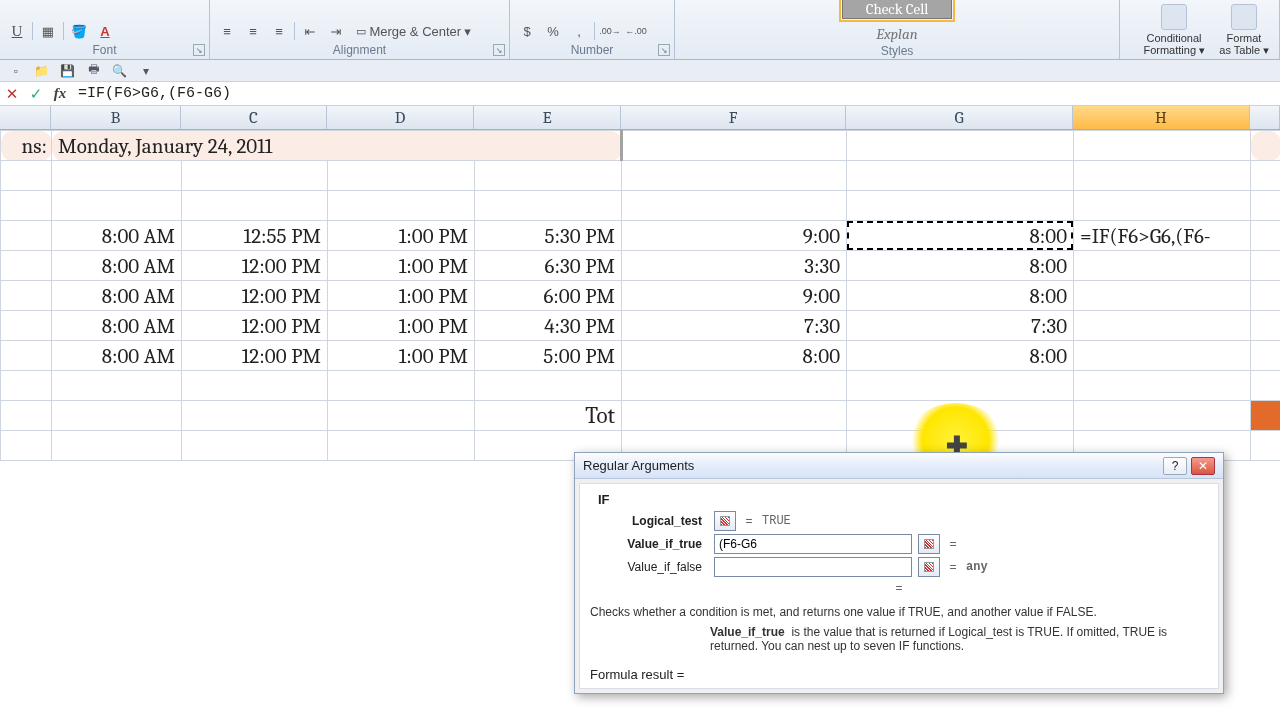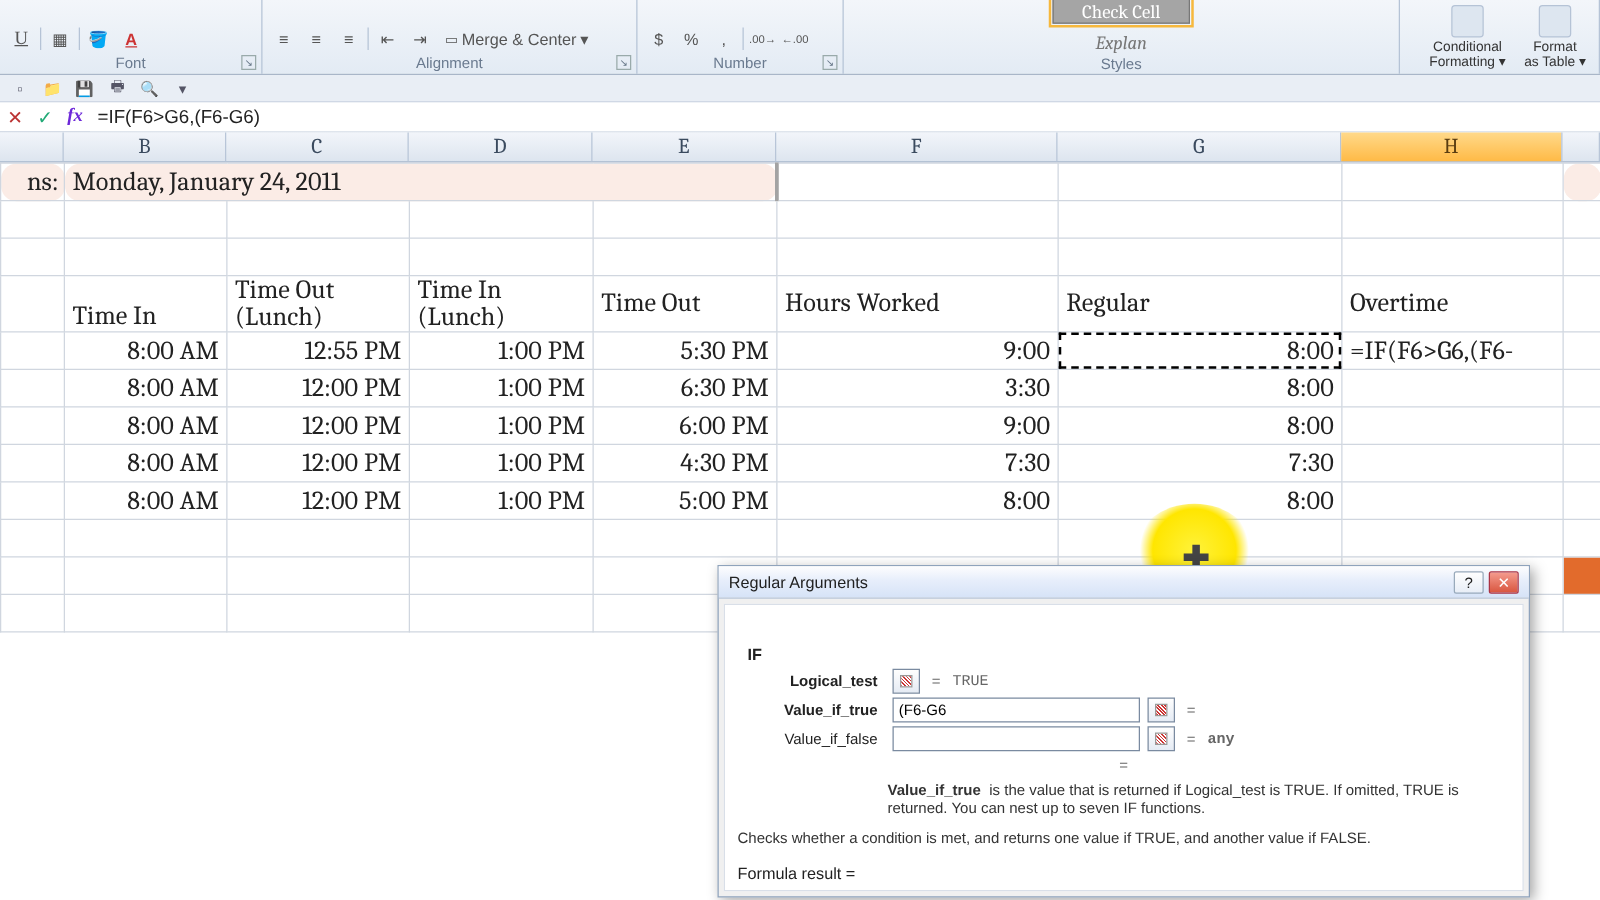--- a/index.html
+++ b/index.html
@@ -94,27 +94,27 @@
   .qat .qbtn { width:20px; height:18px; display:flex;align-items:center;justify-content:center; font-size:12px; color:#556; }
 
   
   .formula-bar {
     height: 24px;
     background:#fff;
     border-bottom:1px solid #c7d1df;
     display:flex; align-items:center;
     font-size:15px;
   }
-  .fb-btn { width:24px; height:22px; display:flex;align-items:center;justify-content:center; color:#6d28d9; }
+  .fb-btn { width:24px; height:22px; display:flex;align-items:center;justify-content:center; color:#404040; }
   .fb-x { color:#b33; }
   .fb-chk { color:#2a7; }
   .fb-fx { font-style:italic; font-weight:bold; font-family: Georgia, serif;}
   .fb-input {
     flex:1; height:22px; border:none; padding:0 6px; font-size:15px;
-    font-family: Liberation Sans, sans-serif; color:#222;
+    font-family: Liberation Mono, monospace; color:#222;
   }
 
   
   .grid-wrap { position:relative; }
   .colheads {
     display:flex; height:24px;
     background:linear-gradient(#f2f5fa,#dde5ef);
     border-bottom:1px solid #9fb0c7;
     font-family: Cambria, Georgia, serif;
   }
@@ -213,21 +213,21 @@
     width:24px; height:18px;
     border:1px solid #9ab;
     margin-left:4px;
     display:flex;align-items:center;justify-content:center;
     font-size:12px;
     background:linear-gradient(#fefefe,#e8eef7);
     border-radius:2px;
   }
   .dlg-close { background:linear-gradient(#f49b8e,#d9563f); color:#fff; border-color:#a34;}
   .dlg-body { padding:8px 10px 6px; background:#fff; margin:4px; border:1px solid #d9dfe8; }
-  .fn-name { font-weight:bold; font-size:13px; margin-bottom:4px; padding-left:8px;margin-top:24px;}
+  .fn-name { font-weight:bold; font-size:13px; margin-bottom:4px; padding-left:8px;}
   .arg-row {
     display:flex; align-items:center; gap:6px; margin:3px 0;
   }
   .arg-row label { width:118px; text-align:right; font-weight:bold; padding-right:6px;}
   .arg-row label.norm { font-weight:normal;}
   .arg-row input {
     flex:0 0 198px; height:20px;
     border:1px solid #7a8aa0; padding:0 4px; font-size:12px;
     font-family: Tahoma, sans-serif;
   }
@@ -389,31 +389,20 @@
             <td></td>
             <td></td>
             <td></td>
             <td></td>
             <td></td>
             <td></td>
             <td></td>
             <td></td>
           </tr>
 
-      <tr class="headers">
-        <td></td>
-        <td style="vertical-align:bottom">Time In</td>
-        <td style="white-space:normal;line-height:1.05">Time Out (Lunch)</td>
-        <td style="white-space:normal;line-height:1.05">Time In (Lunch)</td>
-        <td>Time Out</td>
-        <td>Hours Worked</td>
-        <td>Regular</td>
-        <td>Overtime</td>
-        <td></td>
-      </tr>
 
       <tr>
         <td></td>
         <td class="ra">8:00 AM</td>
         <td class="ra">12:55 PM</td>
         <td class="ra">1:00 PM</td>
         <td class="ra">5:30 PM</td>
         <td class="ra">9:00</td>
         <td class="ra marquee-cell">8:00</td>
         <td class="formula-in-H" style="overflow:hidden">=IF(F6&gt;G6,(F6-</td>
@@ -538,21 +527,21 @@
       <input value="" style="">
       <div class="arg-picker">
           <span></span>
         </div>
       <span class="arg-eq">=</span>
       <span class="arg-res" style="font-weight:bold">any</span>
     </div>
 
     <div style="text-align:center;color:#666;margin-top:4px">=</div>
 
+    <div class="desc-block">Checks whether a condition is met, and returns one value if TRUE, and another value if FALSE.</div>
     <div class="desc-block desc-bar" style="padding-left:120px">
       <b>Value_if_true</b>&nbsp;
       <span>is the value that is returned if Logical_test is TRUE. If omitted, TRUE is returned. You can nest up to seven IF functions.</span>
     </div>
-    <div class="desc-block">Checks whether a condition is met, and returns one value if TRUE, and another value if FALSE.</div>
 
     <div class="result-line">Formula result =</div>
   </div>
 </div>
 
 </body></html>

